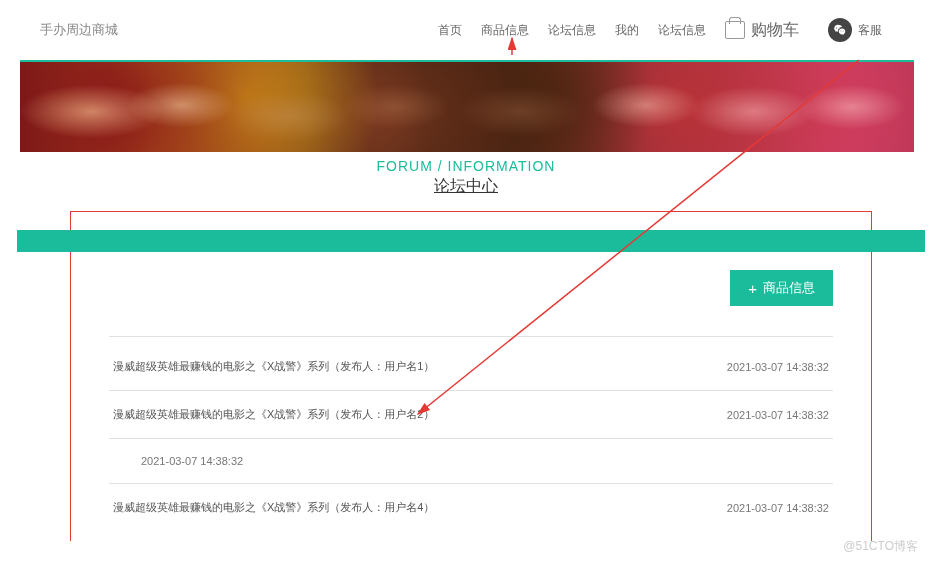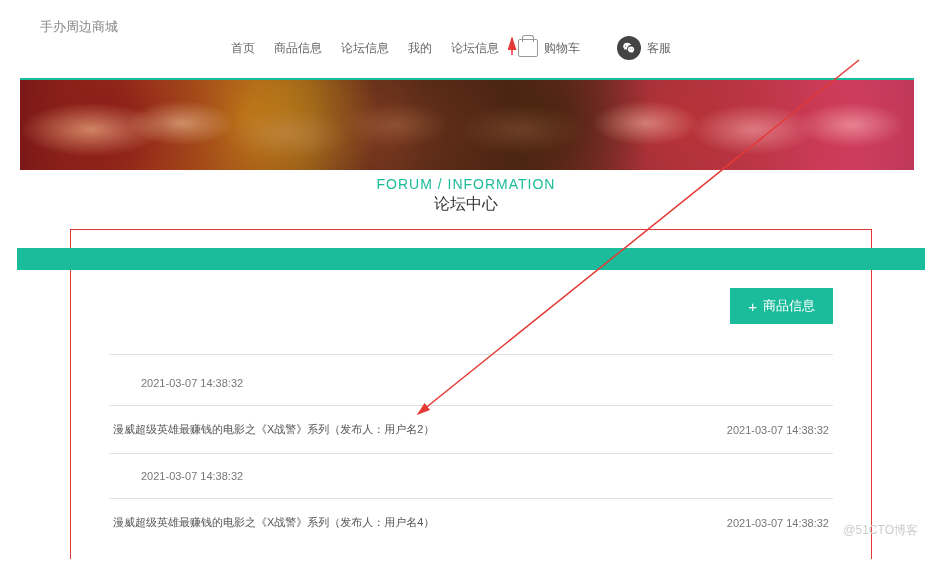--- a/index.html
+++ b/index.html
@@ -1,27 +1,27 @@
 <!DOCTYPE html>
 <html><head>
   <meta charset="utf-8">
   <style>
     * { margin: 0; padding: 0; box-sizing: border-box; }
     body { font-family: "Microsoft YaHei", Arial, sans-serif; background: #fff; color: #333; width: 932px; }
     
     
-    .header { display: flex; align-items: center; padding: 18px 20px; border-bottom: 0; flex-direction: column; }
+    .header { display: flex; align-items: center; padding: 18px 20px; border-bottom: 0; }
     .logo { font-size: 13px; color: #888; margin-right: auto; margin-left: 20px; }
     .nav { display: flex; align-items: center; gap: 19px; margin-right: 30px; }
     .nav-item { font-size: 12px; color: #666; cursor: pointer; }
     .cart-area { display: flex; align-items: center; gap: 6px; }
     .cart-icon-box { width: 20px; height: 18px; border: 1.5px solid #999; border-radius: 2px; position: relative; }
     .cart-icon-box::before { content: ''; position: absolute; top: -5px; left: 3px; right: 3px; height: 6px; border: 1.5px solid #999; border-bottom: none; border-radius: 3px 3px 0 0; }
-    .cart-label { font-size: 12px; color: #666; }
-    .wechat-area { display: flex; align-items: center; gap: 6px; margin-left: 18px; }
+    .cart-label { font-size: 16px; color: #666; }
+    .wechat-area { display: flex; align-items: center; gap: 6px; margin-left: 10px; }
     .wechat-icon { width: 24px; height: 24px; background: #444; border-radius: 50%; display: flex; align-items: center; justify-content: center; color: #fff; font-size: 13px; }
     .wechat-label { font-size: 12px; color: #666; }
     
     
     .banner { height: 92px; width: 894px; margin: 0 18px 0 20px; background: 
       radial-gradient(circle at 10% 50%, #8B1A1A 0%, transparent 25%),
       radial-gradient(circle at 25% 40%, #D4A017 0%, transparent 20%),
       radial-gradient(circle at 40% 60%, #7A3820 0%, transparent 25%),
       radial-gradient(circle at 58% 45%, #4A2510 0%, transparent 22%),
       radial-gradient(circle at 75% 50%, #B83238 0%, transparent 25%),
@@ -38,21 +38,21 @@
       radial-gradient(ellipse 6% 25% at 42% 50%, rgba(180,120,80,.4), transparent),
       radial-gradient(ellipse 7% 28% at 56% 55%, rgba(160,100,70,.4), transparent),
       radial-gradient(ellipse 6% 25% at 70% 48%, rgba(255,200,180,.5), transparent),
       radial-gradient(ellipse 7% 28% at 82% 55%, rgba(255,190,190,.5), transparent),
       radial-gradient(ellipse 6% 25% at 93% 50%, rgba(255,200,200,.5), transparent);
     }
     
     
     .title-section { text-align: center; padding: 6px 0 10px; }
     .title-en { font-size: 14px; color: #1BBC9B; letter-spacing: 1px; font-weight: normal; }
-    .title-zh { font-size: 16px; color: #333; margin-top: 2px; }
+    .title-zh { font-size: 16px; color: #333; margin-top: 2px; text-decoration: underline; }
     
     
     .content-wrap { margin: 4px 60px 0 70px; border: 1.5px solid #E53935; border-bottom: none; padding-bottom: 0; min-height: 330px; }
     .green-bar { height: 22px; background: #1BBC9B; margin: 18px -54px 0; }
     
     .inner-content { padding: 18px 38px 0; }
     .publish-row { display: flex; justify-content: flex-end; margin-bottom: 30px; }
     .publish-btn { background: #1BBC9B; color: #fff; font-size: 13px; padding: 9px 18px; border: none; cursor: pointer; display: flex; align-items: center; gap: 6px; }
     .publish-btn .plus { font-size: 15px; }
     
@@ -60,21 +60,21 @@
     
     .thread-list { }
     .thread-item { display: flex; justify-content: space-between; align-items: center; padding: 16px 4px; border-bottom: 1px solid #e0e0e0; font-size: 11px; color: #555; }
     .thread-title { }
     .thread-time { color: #777; margin-left: 28px; }
     
     
     .arrow-overlay { position: absolute; top: 0; left: 0; pointer-events: none; }
     
     
-    .watermark { position: fixed; bottom: 24px; right: 14px; font-size: 12px; color: #ccc; }
+    .watermark { position: fixed; bottom: 8px; right: 14px; font-size: 12px; color: #ccc; }
   </style>
 </head>
 <body>
 
 <header class="header">
   <div class="logo">手办周边商城</div>
   <nav class="nav">
     <span class="nav-item">首页</span>
     <span class="nav-item">商品信息</span>
     <span class="nav-item">论坛信息</span>
@@ -107,20 +107,21 @@
   <div class="inner-content">
     <div class="publish-row">
       <button class="publish-btn">
         <span class="plus">+</span>
         <span>商品信息</span>
       </button>
     </div>
     <div class="divider"></div>
     <div class="thread-list">
       <div class="thread-item">
+        <span class="thread-title">漫威超级英雄最赚钱的电影之《X战警》系列（发布人：用户名1）</span>
         <span class="thread-time">2021-03-07 14:38:32</span>
       </div>
       <div class="thread-item">
         <span class="thread-title">漫威超级英雄最赚钱的电影之《X战警》系列（发布人：用户名2）</span>
         <span class="thread-time">2021-03-07 14:38:32</span>
       </div>
       <div class="thread-item">
         <span class="thread-time">2021-03-07 14:38:32</span>
       </div>
       <div class="thread-item" style="border-bottom:none">

